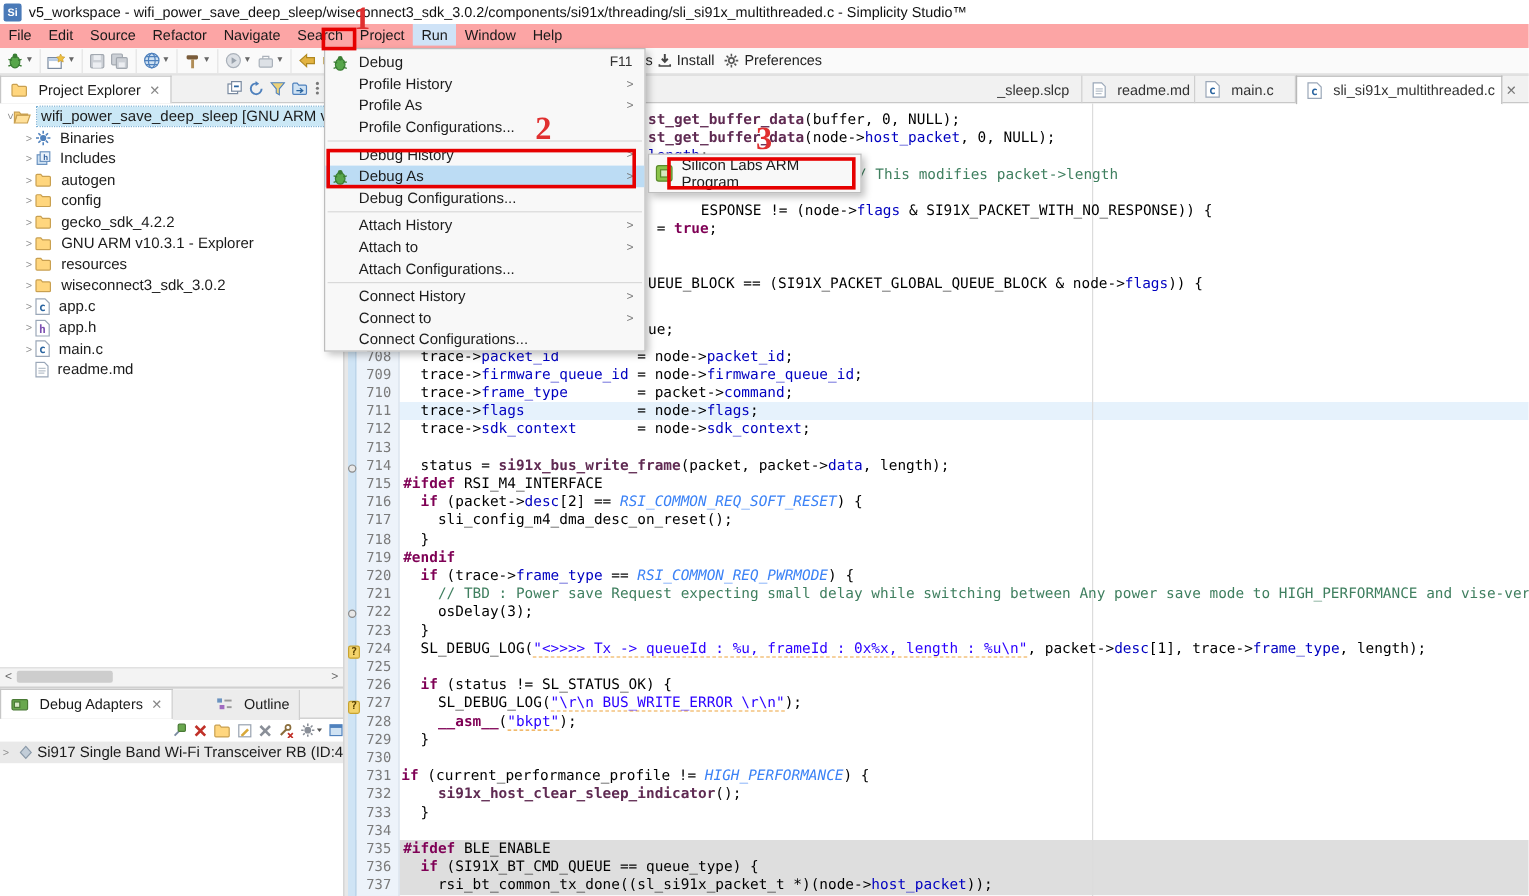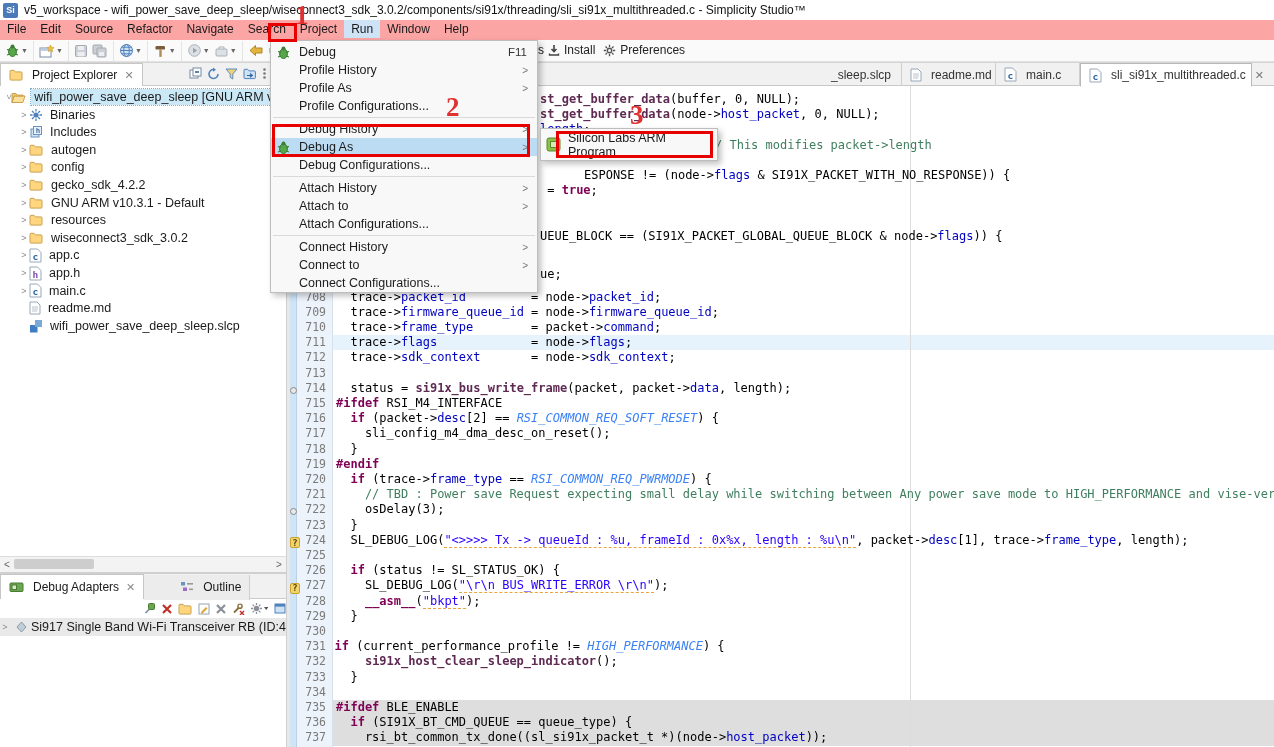--- a/index.html
+++ b/index.html
@@ -319,21 +319,21 @@
         </span>
         <span class="t-label">gecko_sdk_4.2.2</span>
       </div>
       <div class="tree-row" style="top: 107.6px; padding-left: 19px;">
         <span class="chev">&gt;</span>
         <span class="t-icon">
           <svg width="15" height="12">
             <path d="M1 3.5V2.2Q1 1.3 1.9 1.3H5l1.4 1.6h5.7q.9 0 .9.9v6.4q0 .9-.9.9H1.9Q1 11.1 1 10.2Z" fill="#ffd67e" stroke="#c9a050"></path>
           </svg>
         </span>
-        <span class="t-label">GNU ARM v10.3.1 - Default</span>
+        <span class="t-label">GNU ARM v10.3.1 - Explorer</span>
       </div>
       <div class="tree-row" style="top: 125.2px; padding-left: 19px;">
         <span class="chev">&gt;</span>
         <span class="t-icon">
           <svg width="15" height="12">
             <path d="M1 3.5V2.2Q1 1.3 1.9 1.3H5l1.4 1.6h5.7q.9 0 .9.9v6.4q0 .9-.9.9H1.9Q1 11.1 1 10.2Z" fill="#ffd67e" stroke="#c9a050"></path>
           </svg>
         </span>
         <span class="t-label">resources</span>
       </div>
@@ -378,30 +378,20 @@
       </div>
       <div class="tree-row" style="top: 213.2px; padding-left: 19px;">
         <span class="chev"></span>
         <span class="t-icon">
           <svg width="12" height="14">
             <path d="M1 1h7l3 3v9H1z" fill="#fff" stroke="#9aa7b8"></path>
             <path d="M3 6h6M3 8h6M3 10h5" stroke="#b9c2cc"></path>
           </svg>
         </span>
         <span class="t-label">readme.md</span>
-      </div>
-      <div class="tree-row" style="top: 230.8px; padding-left: 19px;">
-        <span class="chev"></span>
-        <span class="t-icon">
-          <svg width="14" height="14">
-            <rect x="1" y="6" width="7.5" height="7.5" fill="#3f7fc1"></rect>
-            <rect x="6" y="1" width="7" height="7" fill="#7aa9d6"></rect>
-          </svg>
-        </span>
-        <span class="t-label">wifi_power_save_deep_sleep.slcp</span>
       </div>
     </div>
 </div>
 <div class="abs" id="hscroll">
   <span class="arr">&lt;</span>
   <span style="flex:1"></span>
   <span class="arr">&gt;</span>
 </div>
 <div class="abs" id="hthumb"></div>
 

